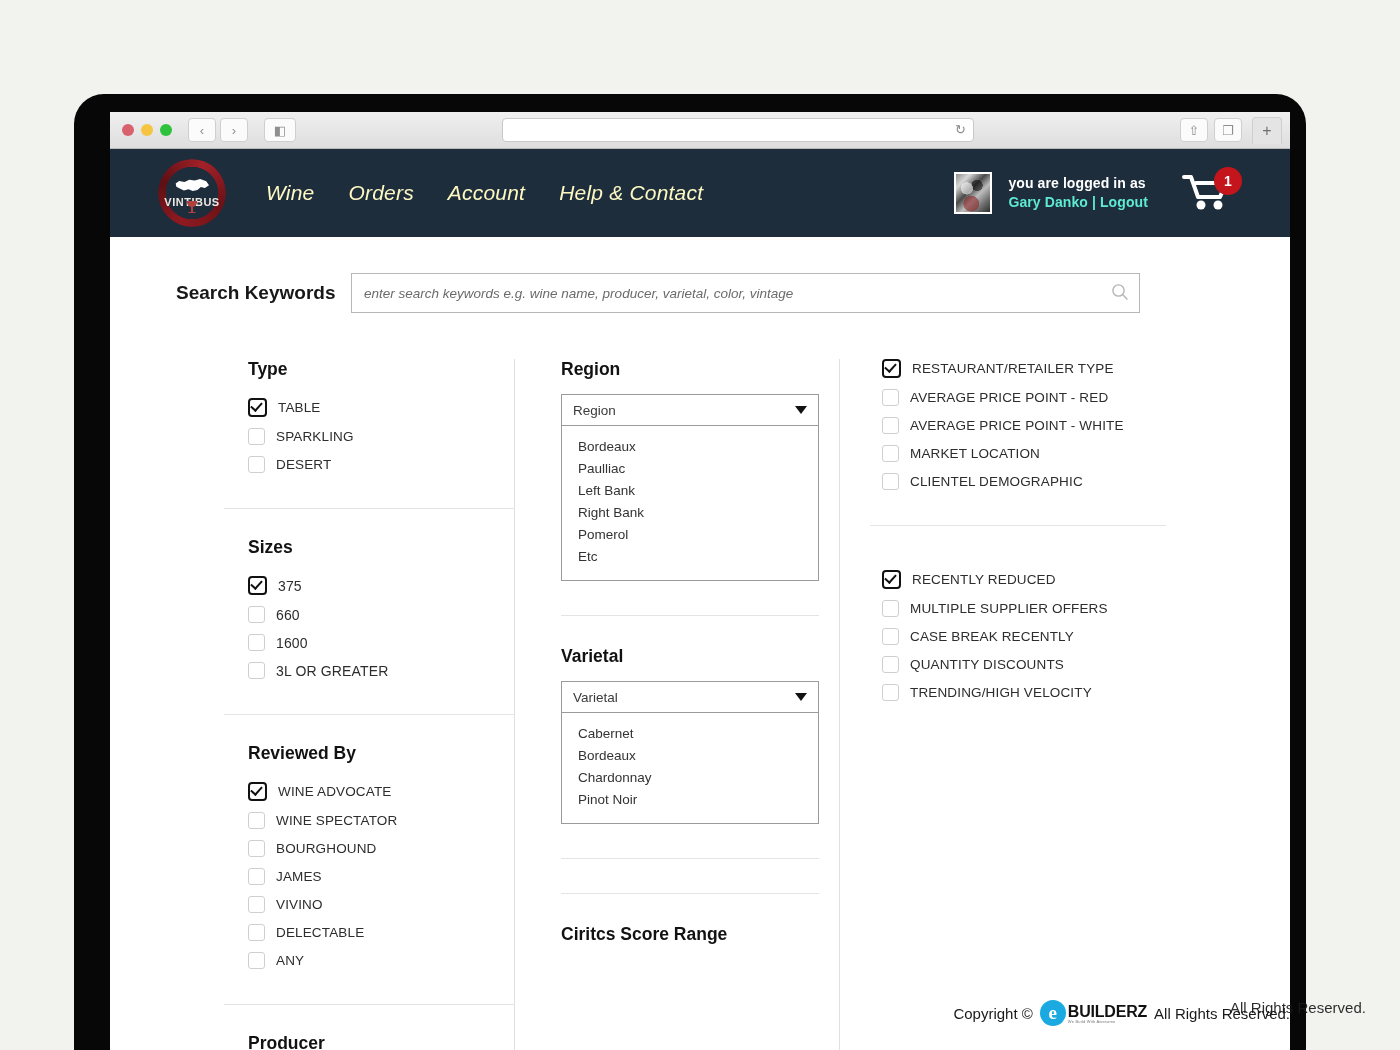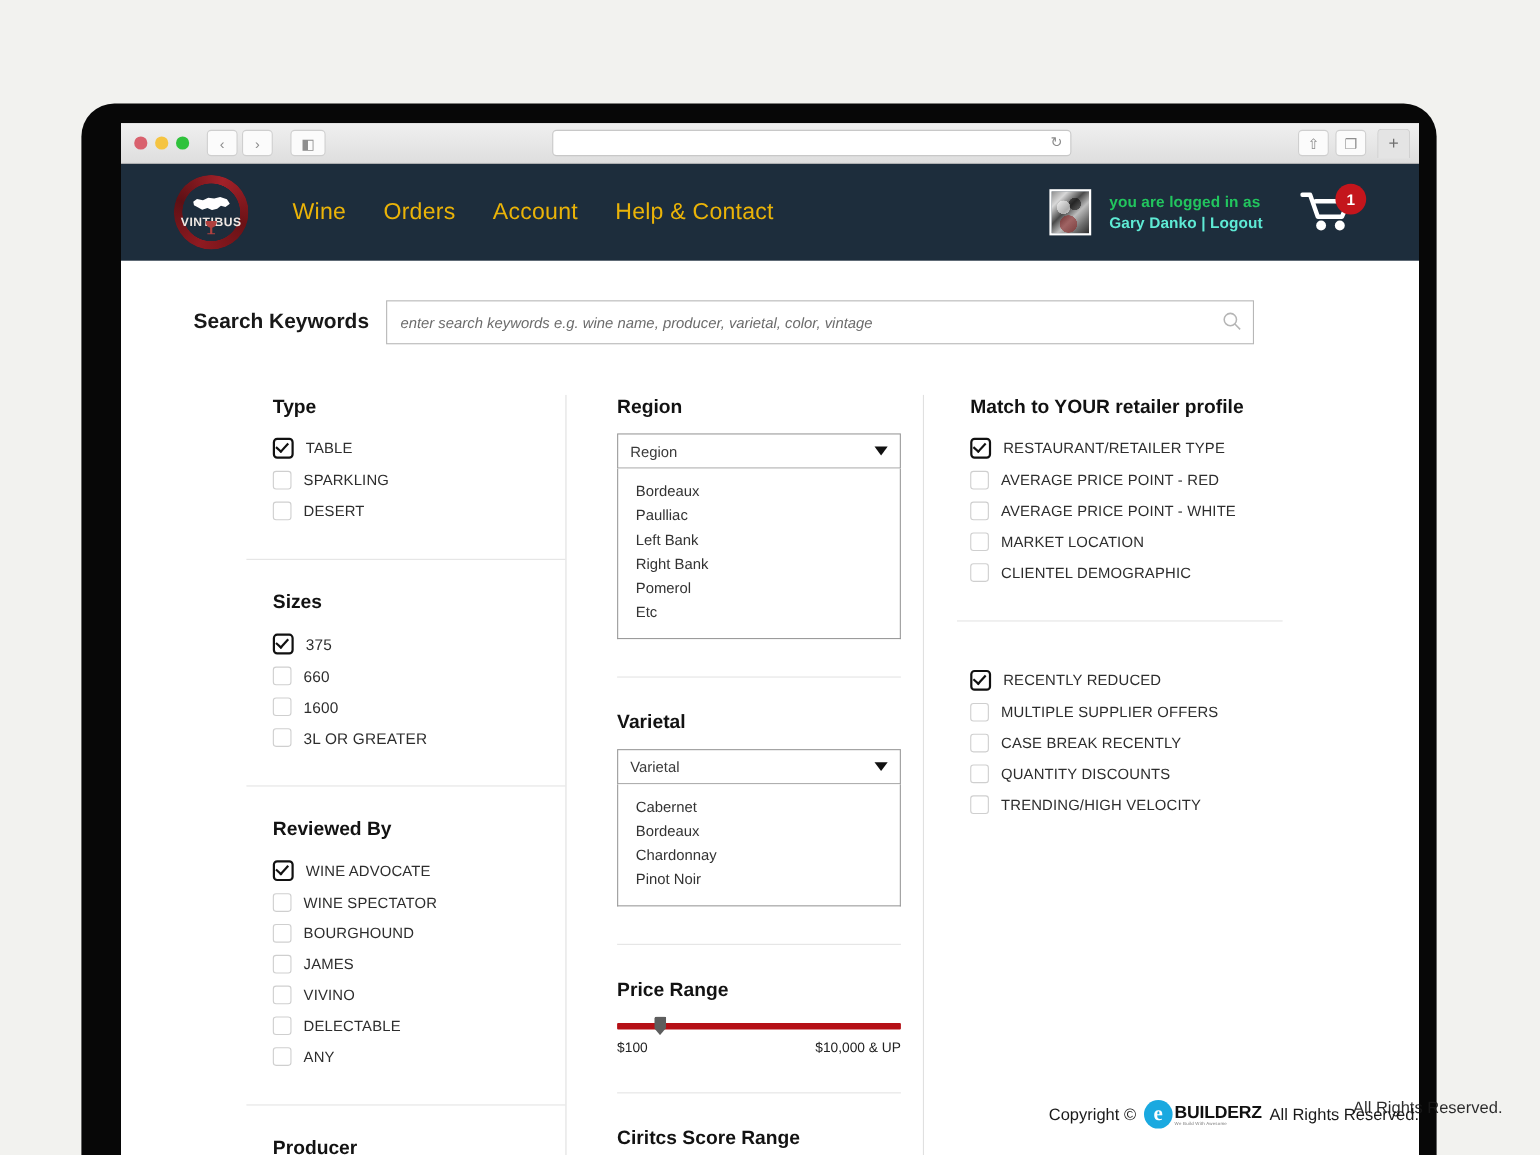--- a/index.html
+++ b/index.html
@@ -73,38 +73,38 @@
     clip-path:polygon(2% 30%,12% 16%,28% 22%,42% 10%,58% 14%,74% 6%,92% 18%,100% 40%,
       88% 56%,76% 50%,66% 66%,52% 72%,40% 62%,26% 70%,14% 58%,4% 48%);
   }
   .logo-text{font-family:"Liberation Sans",sans-serif;font-weight:700;font-size:11px;
     letter-spacing:.5px;color:#efe9e4;line-height:1;}
   .logo-glass{
     position:absolute;left:50%;top:60%;transform:translateX(-50%);
     width:14px;height:16px;
   }
   .nav{display:flex;align-items:center;gap:34px;margin-left:40px;}
-  .navlink{color:#eab308;font-size:21px;letter-spacing:.2px;cursor:pointer;}
+  .navlink{color:#fef9c3;font-size:21px;letter-spacing:.2px;cursor:pointer;font-style:italic;}
   .headerright{
     position:absolute;right:52px;top:0;height:88px;display:flex;align-items:center;gap:16px;
   }
   .avatar{
     width:34px;height:38px;border:2px solid #ffffff;flex:none;overflow:hidden;
     background:linear-gradient(135deg,#8d8d8d 0%,#d8d8d8 20%,#4a4a4a 42%,#bdbdbd 60%,#6e6e6e 80%,#2e2e2e 100%);
     position:relative;
   }
   .avatar:after{
     content:"";position:absolute;inset:0;
     background:
       radial-gradient(circle at 32% 38%, rgba(255,255,255,.55) 0 18%, transparent 19%),
       radial-gradient(circle at 62% 30%, rgba(0,0,0,.5) 0 16%, transparent 17%),
       radial-gradient(circle at 45% 78%, rgba(140,40,40,.6) 0 22%, transparent 23%);
   }
   .loginfo{line-height:1.35;}
-  .loginfo .l1{color:#22c55e;font-size:14px;font-weight:700;letter-spacing:.1px;}
+  .loginfo .l1{color:#ffffff;font-size:14px;font-weight:700;letter-spacing:.1px;}
   .loginfo .l2{color:#5eead4;font-size:14px;font-weight:700;letter-spacing:.1px;cursor:pointer;}
   .cartwrap{position:relative;width:56px;height:44px;margin-left:18px;}
   .cartbadge{
     position:absolute;right:-4px;top:-4px;width:28px;height:28px;border-radius:50%;
     background:#c4151c;color:#fff;font-size:14px;font-weight:700;
     display:flex;align-items:center;justify-content:center;
   }
   
   .searchrow{
     display:flex;align-items:center;padding:36px 0 0 66px;
@@ -374,42 +374,31 @@
           <div class="ddlist">
             <div class="ddopt">Cabernet</div>
             <div class="ddopt">Bordeaux</div>
             <div class="ddopt">Chardonnay</div>
             <div class="ddopt">Pinot Noir</div>
           </div>
         </div>
 
         <hr class="hr-soft">
 
-        <div class="sliderblock">
-          <div class="slidertitle">Price Range</div>
-          <div class="track">
-            <div class="handle" id="price-handle" style="left: 13%;"></div>
-          </div>
-          <div class="scalerow">
-            <div class="scale">$100</div>
-            <div class="scale">$10,000 &amp; UP</div>
-          </div>
-        </div>
 
         <hr class="hr-soft">
 
         <div class="sliderblock">
           <div class="slidertitle">Ciritcs Score Range</div>
 
         </div>
       </div>
 
       <div class="col col-3">
         <div class="block">
-          <div class="c3title">Match to YOUR retailer profile</div>
           <div class="cbrow c3">
             <div class="box checked"></div>
             <div class="cblabel">RESTAURANT/RETAILER TYPE</div>
           </div>
           <div class="cbrow c3">
             <div class="box"></div>
             <div class="cblabel">AVERAGE PRICE POINT - RED</div>
           </div>
           <div class="cbrow c3">
             <div class="box"></div>

